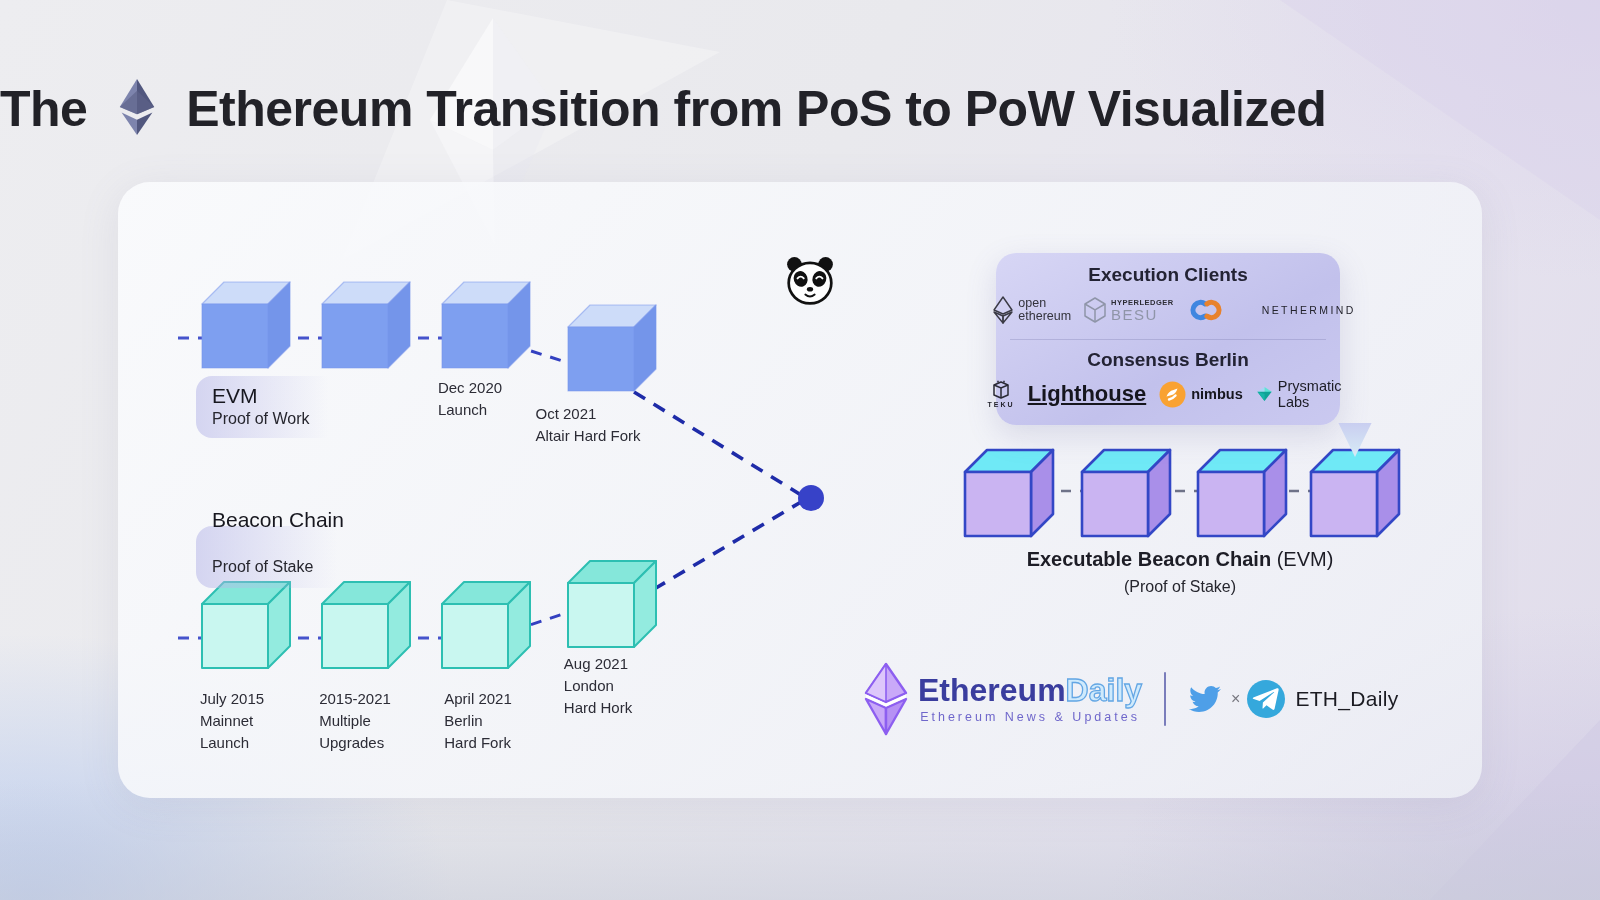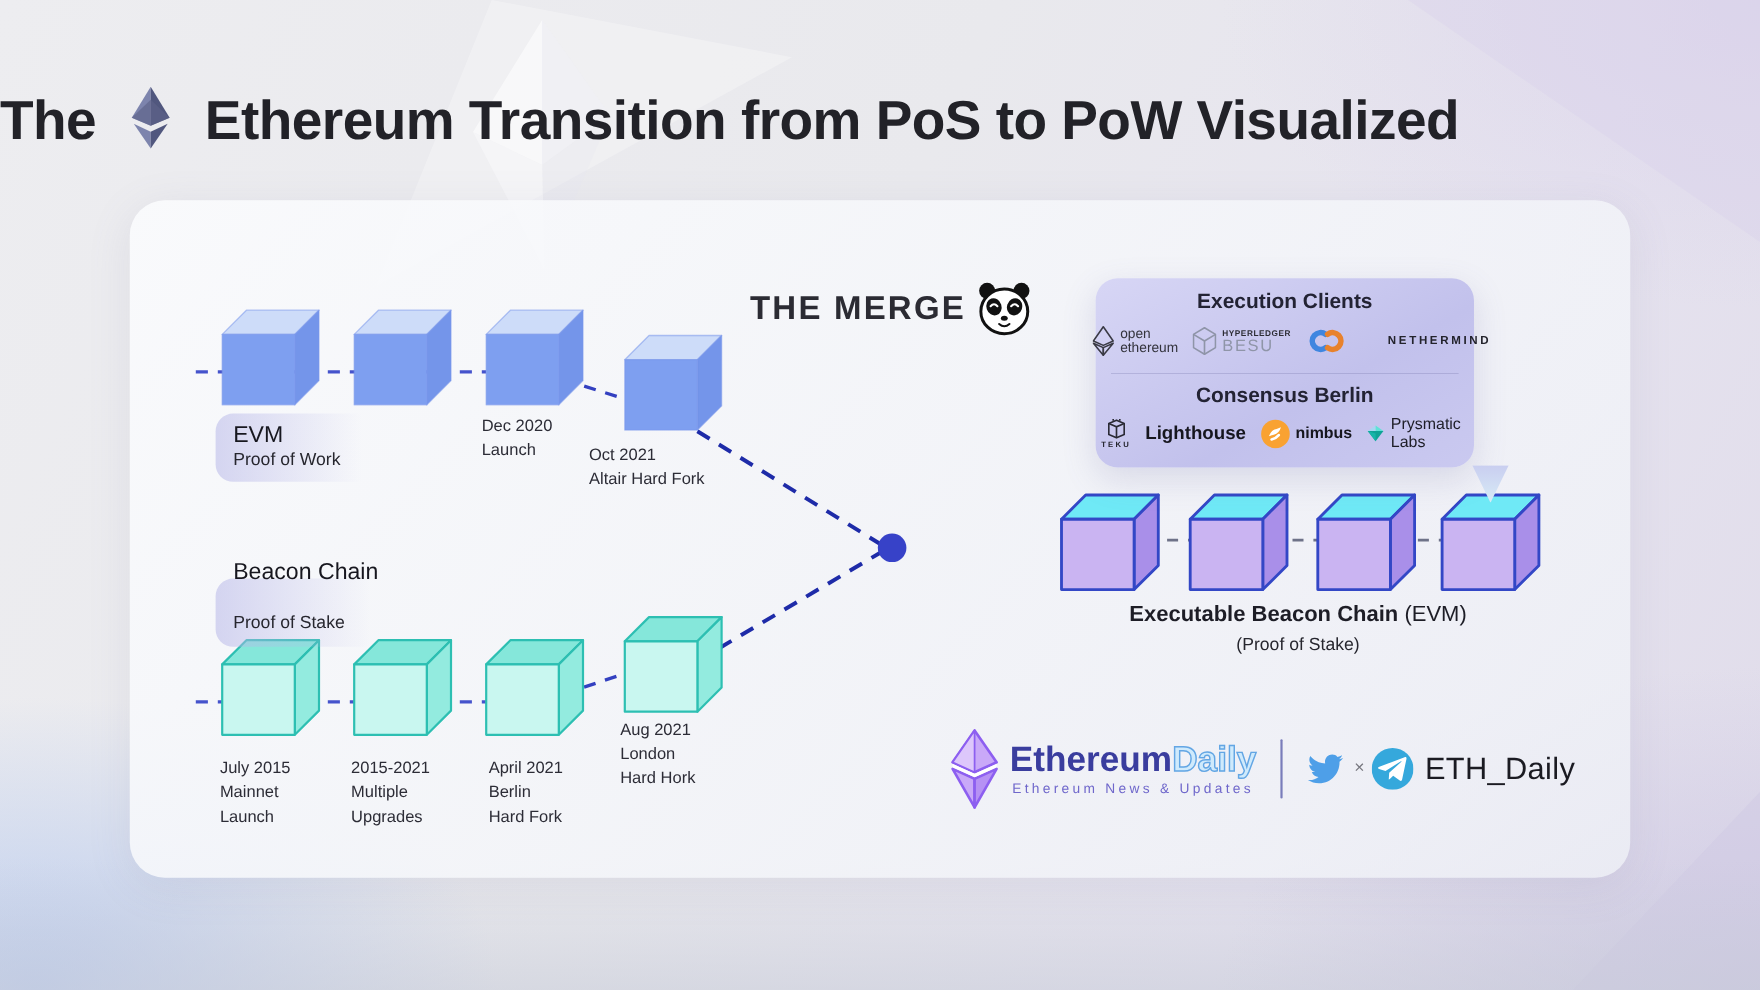--- a/index.html
+++ b/index.html
@@ -57,37 +57,37 @@
     clip-path:polygon(14% 0,86% 0,50% 100%);}
   .clients .section{position:absolute;left:14px;right:14px;}
   .clients .sec-title{text-align:center;font-size:19px;font-weight:600;color:#232334;}
   .logo-row{display:flex;align-items:center;justify-content:center;gap:13px;margin-top:7px;}
   .exec{top:11px;height:75px;border-bottom:1px solid rgba(110,110,165,.28);}
   .cons{top:96px;}
   .lg{display:flex;align-items:center;gap:5px;}
   .openeth-text{font-size:12.5px;line-height:1.05;color:#33333c;font-weight:500;}
   .besu-text .hl{font-size:7.5px;font-weight:700;letter-spacing:.5px;color:#2c2c34;}
   .besu-text .besu{font-size:15px;font-weight:500;letter-spacing:1.5px;color:#8f95a8;line-height:1;}
-  .nethermind-text{font-size:10.5px;font-weight:700;letter-spacing:2.4px;color:#23232c;margin-left:32px;}
+  .nethermind-text{font-size:10.5px;font-weight:400;letter-spacing:2.4px;color:#23232c;margin-left:32px;}
   .teku-wrap{display:flex;flex-direction:column;align-items:center;gap:1px;}
   .teku-text{font-size:7px;font-weight:700;letter-spacing:2px;color:#23232c;}
-  .lighthouse-text{font-size:17px;font-weight:700;color:#16161e;}
+  .lighthouse-text{font-size:22px;font-weight:700;color:#16161e;text-decoration:underline;}
   .nimbus-text{font-size:14.5px;font-weight:700;color:#16161e;}
   .prysmatic-text{font-size:14.5px;font-weight:500;color:#1d1d26;}
   
   .branding{position:absolute;left:862px;top:656px;height:86px;display:flex;align-items:center;}
   .wordmark{margin-left:8px;display:flex;flex-direction:column;align-items:center;}
   .wordmark .names{font-size:32px;font-weight:800;line-height:1;white-space:nowrap;}
   .wordmark .n1{color:#3a3d9e;}
   .wordmark .n2{color:#cfeafc;-webkit-text-stroke:1.3px #63a6e4;font-weight:700;}
   .wordmark .tagline{margin-top:4px;font-size:12.5px;letter-spacing:3px;color:#6f67cb;font-weight:500;white-space:nowrap;}
   .brand-divider{width:2px;height:54px;background:#3b3f9b;opacity:.65;margin:0 20px 0 22px;border-radius:2px;}
   .social{display:flex;align-items:center;}
   .x-sep{font-size:16px;color:#77777f;margin:0 7px;}
-  .handle{font-size:28px;color:#1b1b22;margin-left:10px;letter-spacing:.3px;}
+  .handle{font-size:21px;color:#1b1b22;margin-left:10px;letter-spacing:.3px;}
 </style>
 </head>
 <body>
 
 <div class="stage">
 
   <div class="facet" style="left:300px;top:0;width:420px;height:260px;background:#ffffff;opacity:.28;clip-path:polygon(35% 0,100% 20%,10% 100%);"></div>
   <div class="facet" style="left:1280px;top:0;width:320px;height:220px;background:#d9d2ea;opacity:.4;clip-path:polygon(0 0,100% 0,100% 100%);"></div>
   <div class="facet" style="left:1430px;top:720px;width:170px;height:180px;background:#cfc9e4;opacity:.5;clip-path:polygon(100% 0,100% 100%,0 100%);"></div>
   <svg class="facet" style="left:415px;top:12px;" width="160" height="240" viewBox="0 0 160 240">
@@ -230,21 +230,20 @@
 Multiple
 Upgrades</div>
   <div class="block-label" style="left:478px;top:688px;">April 2021
 Berlin
 Hard Fork</div>
   <div class="block-label" style="left:598px;top:653px;">Aug 2021
 London
 Hard Hork</div>
 
   <div class="merge-group">
-    <span class="merge-label">THE MERGE</span>
     <svg width="50" height="52" viewBox="0 0 48 50">
       <circle cx="9" cy="9" r="7" fill="#111"></circle>
         <circle cx="39" cy="9" r="7" fill="#111"></circle>
       <ellipse cx="24" cy="27" rx="20.5" ry="19.5" fill="#fff" stroke="#111" stroke-width="2.6"></ellipse>
       <ellipse cx="15" cy="23" rx="6.6" ry="7.6" fill="#111" transform="rotate(-18 15 23)"></ellipse>
       <ellipse cx="33" cy="23" rx="6.6" ry="7.6" fill="#111" transform="rotate(18 33 23)"></ellipse>
       <path d="M12,22.5 q3,-3.4 6,0" stroke="#fff" stroke-width="1.8" fill="none" stroke-linecap="round"></path>
       <path d="M30,22.5 q3,-3.4 6,0" stroke="#fff" stroke-width="1.8" fill="none" stroke-linecap="round"></path>
       <ellipse cx="24" cy="33" rx="3" ry="2.2" fill="#111"></ellipse>
       <path d="M19.5,38 q4.5,4 9,0" stroke="#111" stroke-width="1.8" fill="none" stroke-linecap="round"></path>

